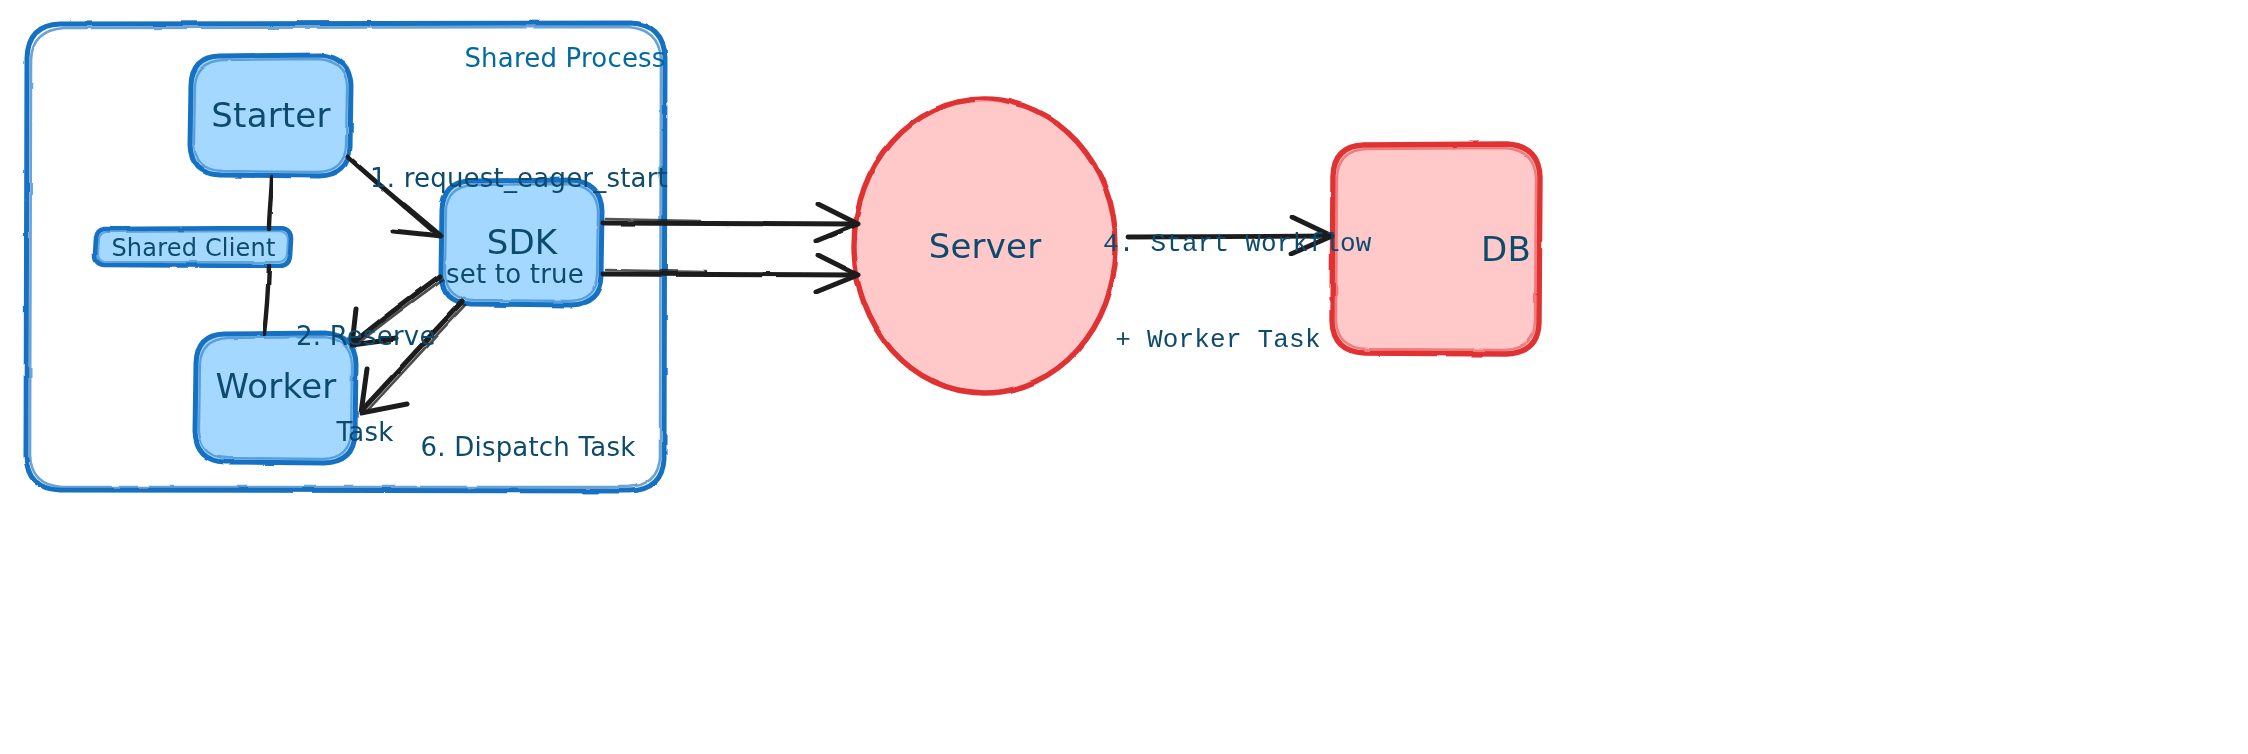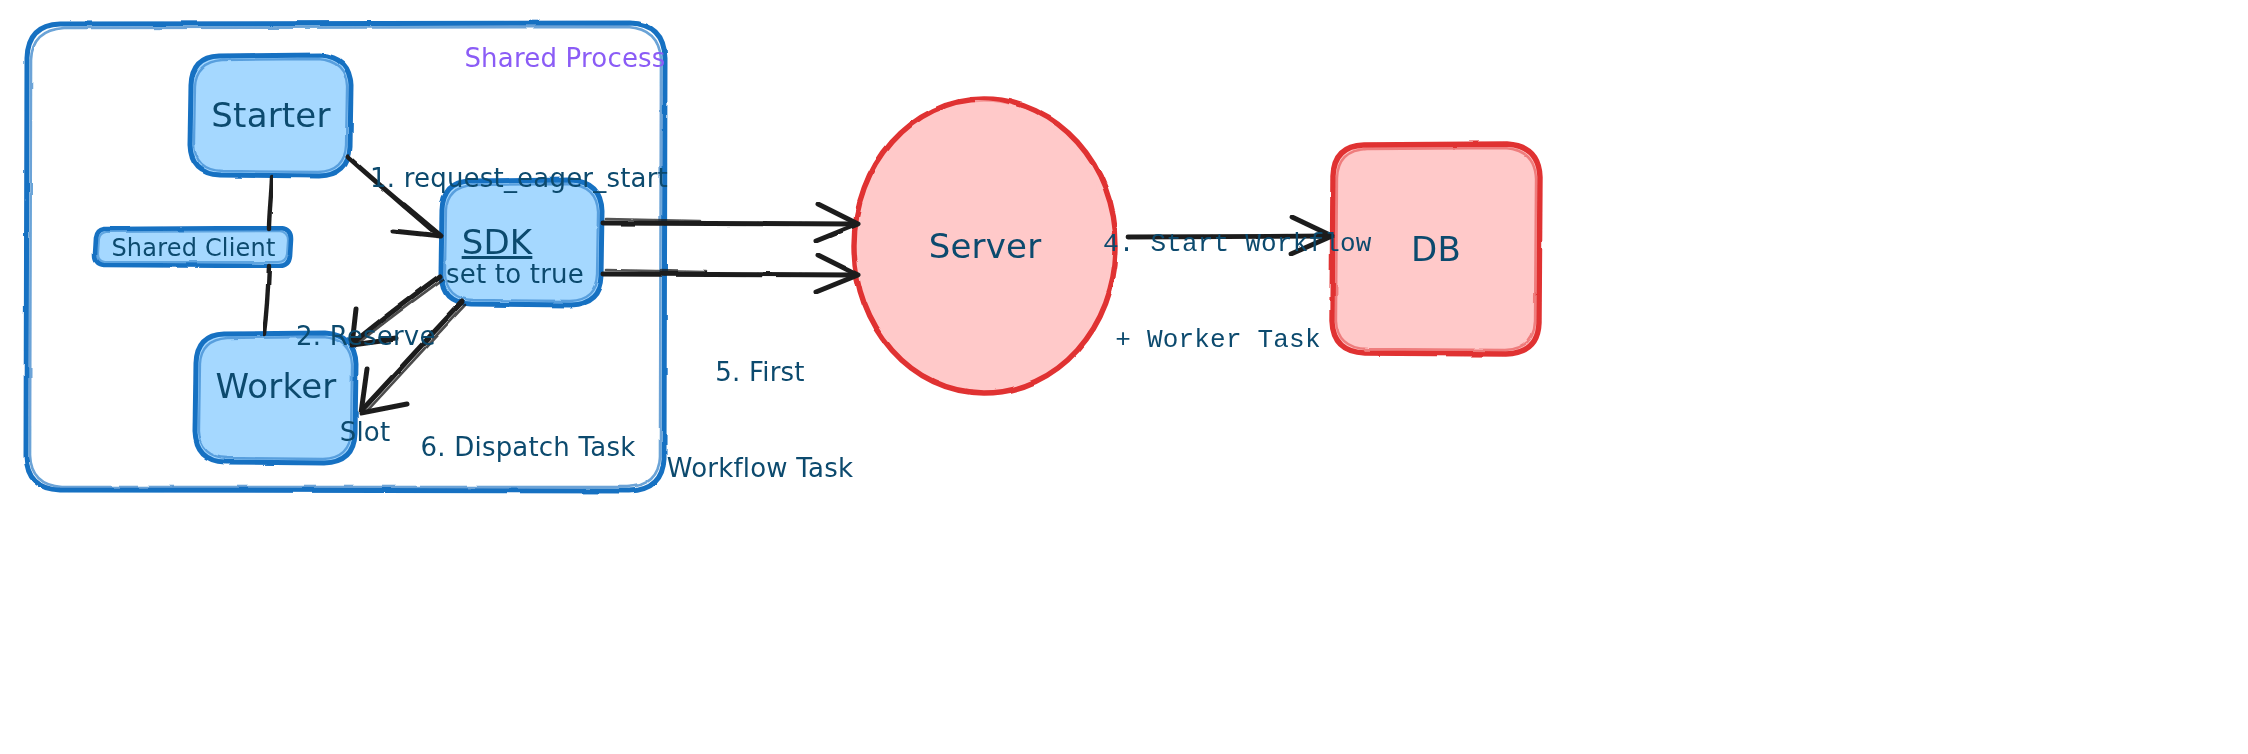--- a/index.html
+++ b/index.html
@@ -40,21 +40,21 @@
     font-size: 34px;
   }
   .node-label-sm {
     font-size: 24px;
   }
   .edge-label {
     font-size: 26px;
   }
   .frame-label {
     font-size: 26px;
-    color: #8b5cf6;
+    color: #0369a1;
   }
 </style>
 </head>
 <body>
 
 <div id="canvas">
 
   <svg id="sketch" viewBox="0 0 2248 754" xmlns="http://www.w3.org/2000/svg">
     <defs>
       <filter id="rough" x="-5%" y="-5%" width="110%" height="110%">
@@ -148,45 +148,41 @@
   </svg>
 
   <div class="lbl frame-label" style="left:455px; top:43px; width:220px;">Shared Process</div>
 
   <div class="lbl node-label" style="left:190px; top:95px; width:162px;">Starter</div>
 
   <div class="lbl node-label-sm" style="left:95px; top:234px; width:197px;">Shared Client</div>
 
   <div class="lbl node-label" style="left:195px; top:366px; width:162px;">Worker</div>
 
-  <div class="lbl node-label" style="left:416px; top:222px; width:162px;text-decoration:underline;">SDK</div>
+  <div class="lbl node-label" style="left:441px; top:222px; width:162px;">SDK</div>
 
   <div class="lbl node-label" style="left:904px; top:226px; width:162px;">Server</div>
 
-  <div class="lbl node-label" style="left:1355px; top:229px; width:162px;">DB</div>
+  <div class="lbl node-label" style="left:1425px; top:229px; width:162px;">DB</div>
 
 
   <div class="lbl edge-label" style="left:370px; top:100px; width:290px;">
     <div>1. request_eager_start</div>
     <div>set to true</div>
   </div>
 
   <div class="lbl edge-label" style="left:296px; top:258px; width:138px;text-align:center;">
     <div>2. Reserve</div>
-    <div>Slot</div>
+    <div>Task</div>
   </div>
 
 
   <div class="lbl edge-label" style="left:1103px; top:166px; width:230px;font-family:Liberation Mono, monospace;">
     <div>4. Start Workflow</div>
     <div>+ Worker Task</div>
   </div>
 
-  <div class="lbl edge-label" style="left:658px; top:294px; width:204px;">
-    <div>5. First</div>
-    <div>Workflow Task</div>
-  </div>
 
   <div class="lbl edge-label" style="left:420px; top:369px; width:216px;">
     <div>6. Dispatch Task</div>
   </div>
 
 </div>
 
 </body></html>

